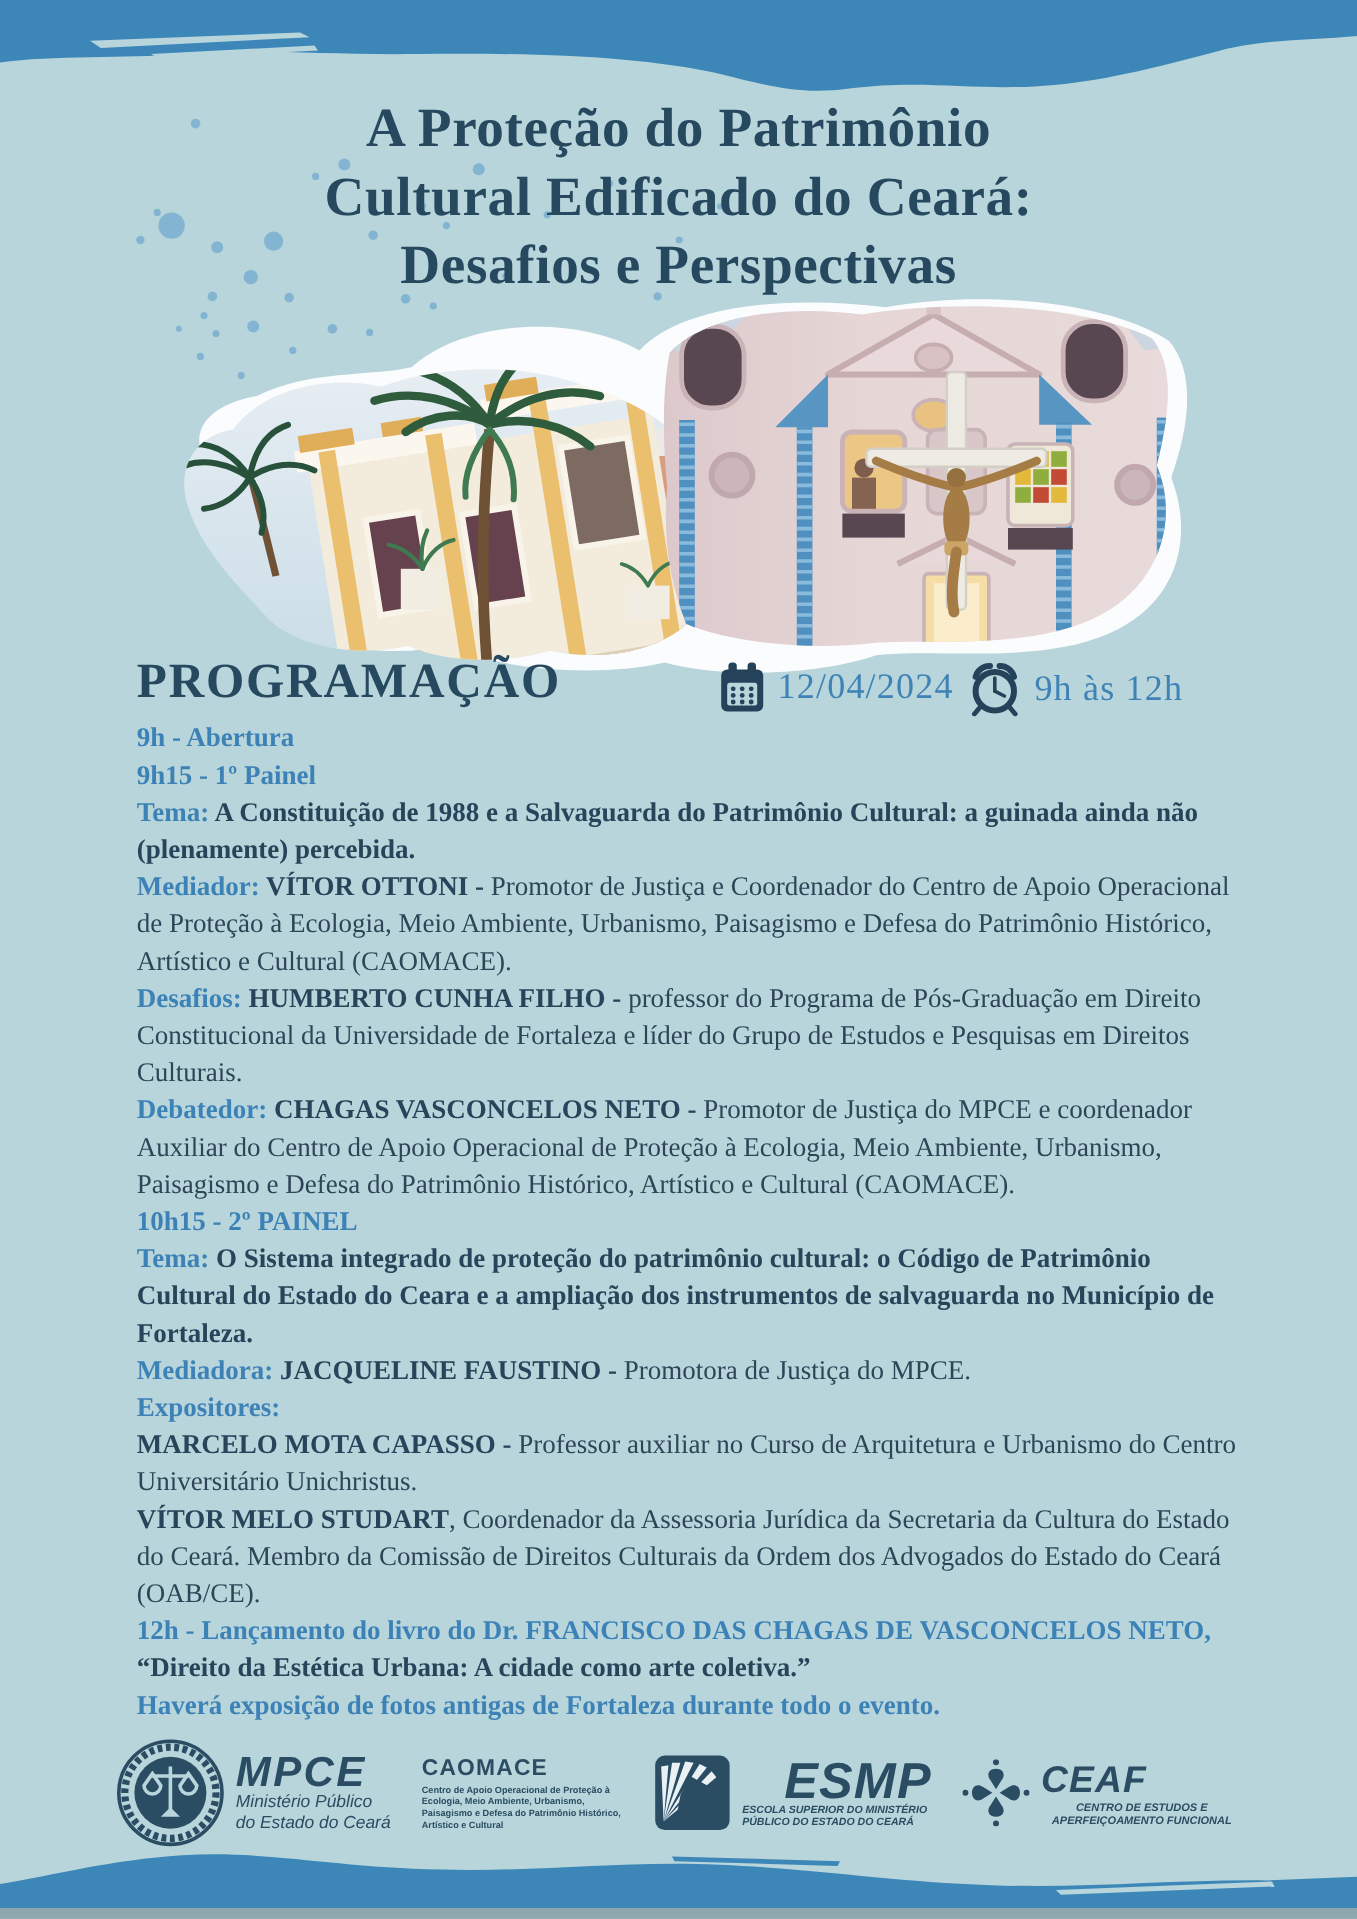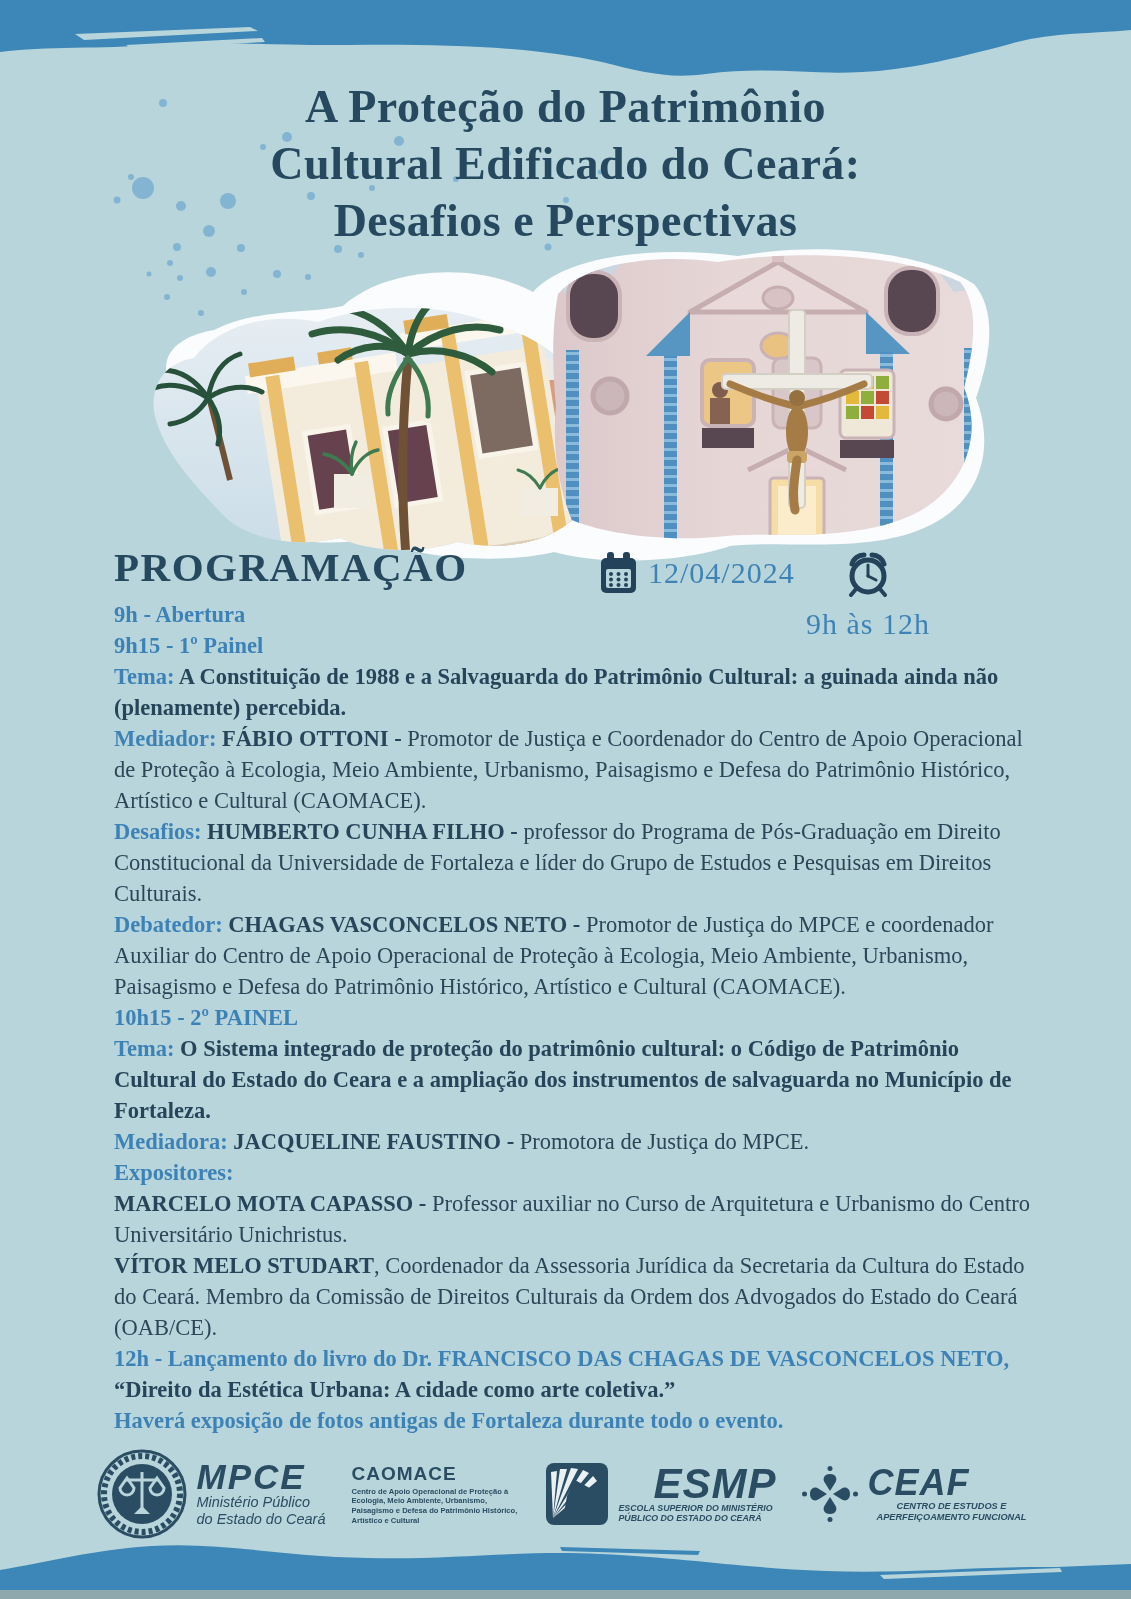--- a/index.html
+++ b/index.html
@@ -20,21 +20,21 @@
   }
 
   
   .prog-heading {
     position:absolute; left:114px; top:543px;
     font-size:41px; font-weight:bold; color:#26495f; letter-spacing:1.5px;
     z-index:4;
   }
   .meta-group { position:absolute; top:551px; display:flex; align-items:center; gap:10px; z-index:4; }
   .meta-date { left:598px; }
-  .meta-time { left:806px;flex-direction:column; }
+  .meta-time { left:806px; }
   .meta-text { font-size:30px; color:#3f83b6; letter-spacing:1px; }
 
   
   .program {
     position:absolute; left:114px; top:599px; width:920px;
     font-size:22.5px; line-height:31px; color:#2e4558; z-index:4;
   }
   .prog-line { margin:0; }
   .seg-label   { color:#3d82b6; font-weight:bold; }
   .seg-strong  { color:#27455a; font-weight:bold; }
@@ -49,21 +49,21 @@
   .logo { display:flex; align-items:center; gap:9px;font-style:italic; }
   .mpce-name { font-size:35px; font-weight:bold; letter-spacing:2px; line-height:34px; }
   .mpce-tag  { font-size:14.5px; line-height:17px; }
   .caomace-block { width:168px; text-align:left; }
   .caomace-name { font-size:19px; font-weight:bold; letter-spacing:1px; }
   .caomace-tag  { font-size:7.6px; font-weight:bold; line-height:9.6px; margin-top:2px; }
   .esmp-text { display:flex; flex-direction:column;align-items:flex-end; }
   .esmp-name { font-size:42px; font-weight:bold; letter-spacing:1px; line-height:38px; }
   .esmp-tag  { font-size:8.8px; font-weight:bold; width:158px; line-height:10.5px; }
   .ceaf-text { display:flex; flex-direction:column; }
-  .ceaf-name { font-size:36px; font-weight:bold; letter-spacing:1px; line-height:36px; }
+  .ceaf-name { font-size:31px; font-weight:bold; letter-spacing:1px; line-height:36px; }
   .ceaf-tag  { font-size:9.2px; font-weight:bold; width:168px; line-height:11px; text-align:center; }
 </style>
 </head>
 <body>
 
 <div class="poster">
 
   <svg class="abs" style="left:0;top:0;z-index:2" width="1131" height="90" viewBox="0 0 1131 90">
     <path fill="#3c87b7" d="M0,0 H1131 V30 C1090,34 1050,32 1010,44 C950,60 906,70 862,72 C808,75 766,66 706,74 C668,79 642,72 602,62 C530,46 440,44 348,45 C268,46 206,40 152,45 C104,49 44,46 0,52 Z"></path>
     <path fill="#b8d5db" d="M75,34 L250,27 L258,31 L84,40 Z"></path>
@@ -312,21 +312,21 @@
       <line x1="23" y1="25" x2="23" y2="14" stroke="#24435a" stroke-width="3" stroke-linecap="round"></line>
       <line x1="23" y1="25" x2="31" y2="29" stroke="#24435a" stroke-width="3" stroke-linecap="round"></line>
     </svg>
     <span class="meta-text">9h às 12h</span>
   </div>
 
   <div class="program">
       <p class="prog-line"><span class="seg-label">9h - Abertura</span></p>
       <p class="prog-line"><span class="seg-label">9h15 - 1º Painel</span></p>
       <p class="prog-line"><span class="seg-label">Tema: </span><span class="seg-strong">A Constituição de 1988 e a Salvaguarda do Patrimônio Cultural: a guinada ainda não (plenamente) percebida.</span></p>
-      <p class="prog-line"><span class="seg-label">Mediador: </span><span class="seg-strong">FÁBIO OTTONI - </span><span class="seg-regular">Promotor de Justiça e Coordenador do Centro de Apoio Operacional de Proteção à Ecologia, Meio Ambiente, Urbanismo, Paisagismo e Defesa do Patrimônio Histórico, Artístico e Cultural (CAOMACE).</span></p>
+      <p class="prog-line"><span class="seg-label">Mediador: </span><span class="seg-strong">VÍTOR OTTONI - </span><span class="seg-regular">Promotor de Justiça e Coordenador do Centro de Apoio Operacional de Proteção à Ecologia, Meio Ambiente, Urbanismo, Paisagismo e Defesa do Patrimônio Histórico, Artístico e Cultural (CAOMACE).</span></p>
       <p class="prog-line"><span class="seg-label">Desafios: </span><span class="seg-strong">HUMBERTO CUNHA FILHO - </span><span class="seg-regular">professor do Programa de Pós-Graduação em Direito Constitucional da Universidade de Fortaleza e líder do Grupo de Estudos e Pesquisas em Direitos Culturais.</span></p>
       <p class="prog-line"><span class="seg-label">Debatedor: </span><span class="seg-strong">CHAGAS VASCONCELOS NETO - </span><span class="seg-regular">Promotor de Justiça do MPCE e coordenador Auxiliar do Centro de Apoio Operacional de Proteção à Ecologia, Meio Ambiente, Urbanismo, Paisagismo e Defesa do Patrimônio Histórico, Artístico e Cultural (CAOMACE).</span></p>
       <p class="prog-line"><span class="seg-label">10h15 - 2º PAINEL</span></p>
       <p class="prog-line"><span class="seg-label">Tema: </span><span class="seg-strong">O Sistema integrado de proteção do patrimônio cultural: o Código de Patrimônio Cultural do Estado do Ceara e a ampliação dos instrumentos de salvaguarda no Município de Fortaleza.</span></p>
       <p class="prog-line"><span class="seg-label">Mediadora: </span><span class="seg-strong">JACQUELINE FAUSTINO - </span><span class="seg-regular">Promotora de Justiça do MPCE.</span></p>
       <p class="prog-line"><span class="seg-label">Expositores:</span></p>
       <p class="prog-line"><span class="seg-strong">MARCELO MOTA CAPASSO - </span><span class="seg-regular">Professor auxiliar no Curso de Arquitetura e Urbanismo do Centro Universitário Unichristus.</span></p>
       <p class="prog-line"><span class="seg-strong">VÍTOR MELO STUDART</span><span class="seg-regular">, Coordenador da Assessoria Jurídica da Secretaria da Cultura do Estado do Ceará. Membro da Comissão de Direitos Culturais da Ordem dos Advogados do Estado do Ceará (OAB/CE).</span></p>
       <p class="prog-line"><span class="seg-label">12h - Lançamento do livro do Dr. FRANCISCO DAS CHAGAS DE VASCONCELOS NETO, </span><span class="seg-strong">“Direito da Estética Urbana: A cidade como arte coletiva.”</span></p>
       <p class="prog-line"><span class="seg-label">Haverá exposição de fotos antigas de Fortaleza durante todo o evento.</span></p>

